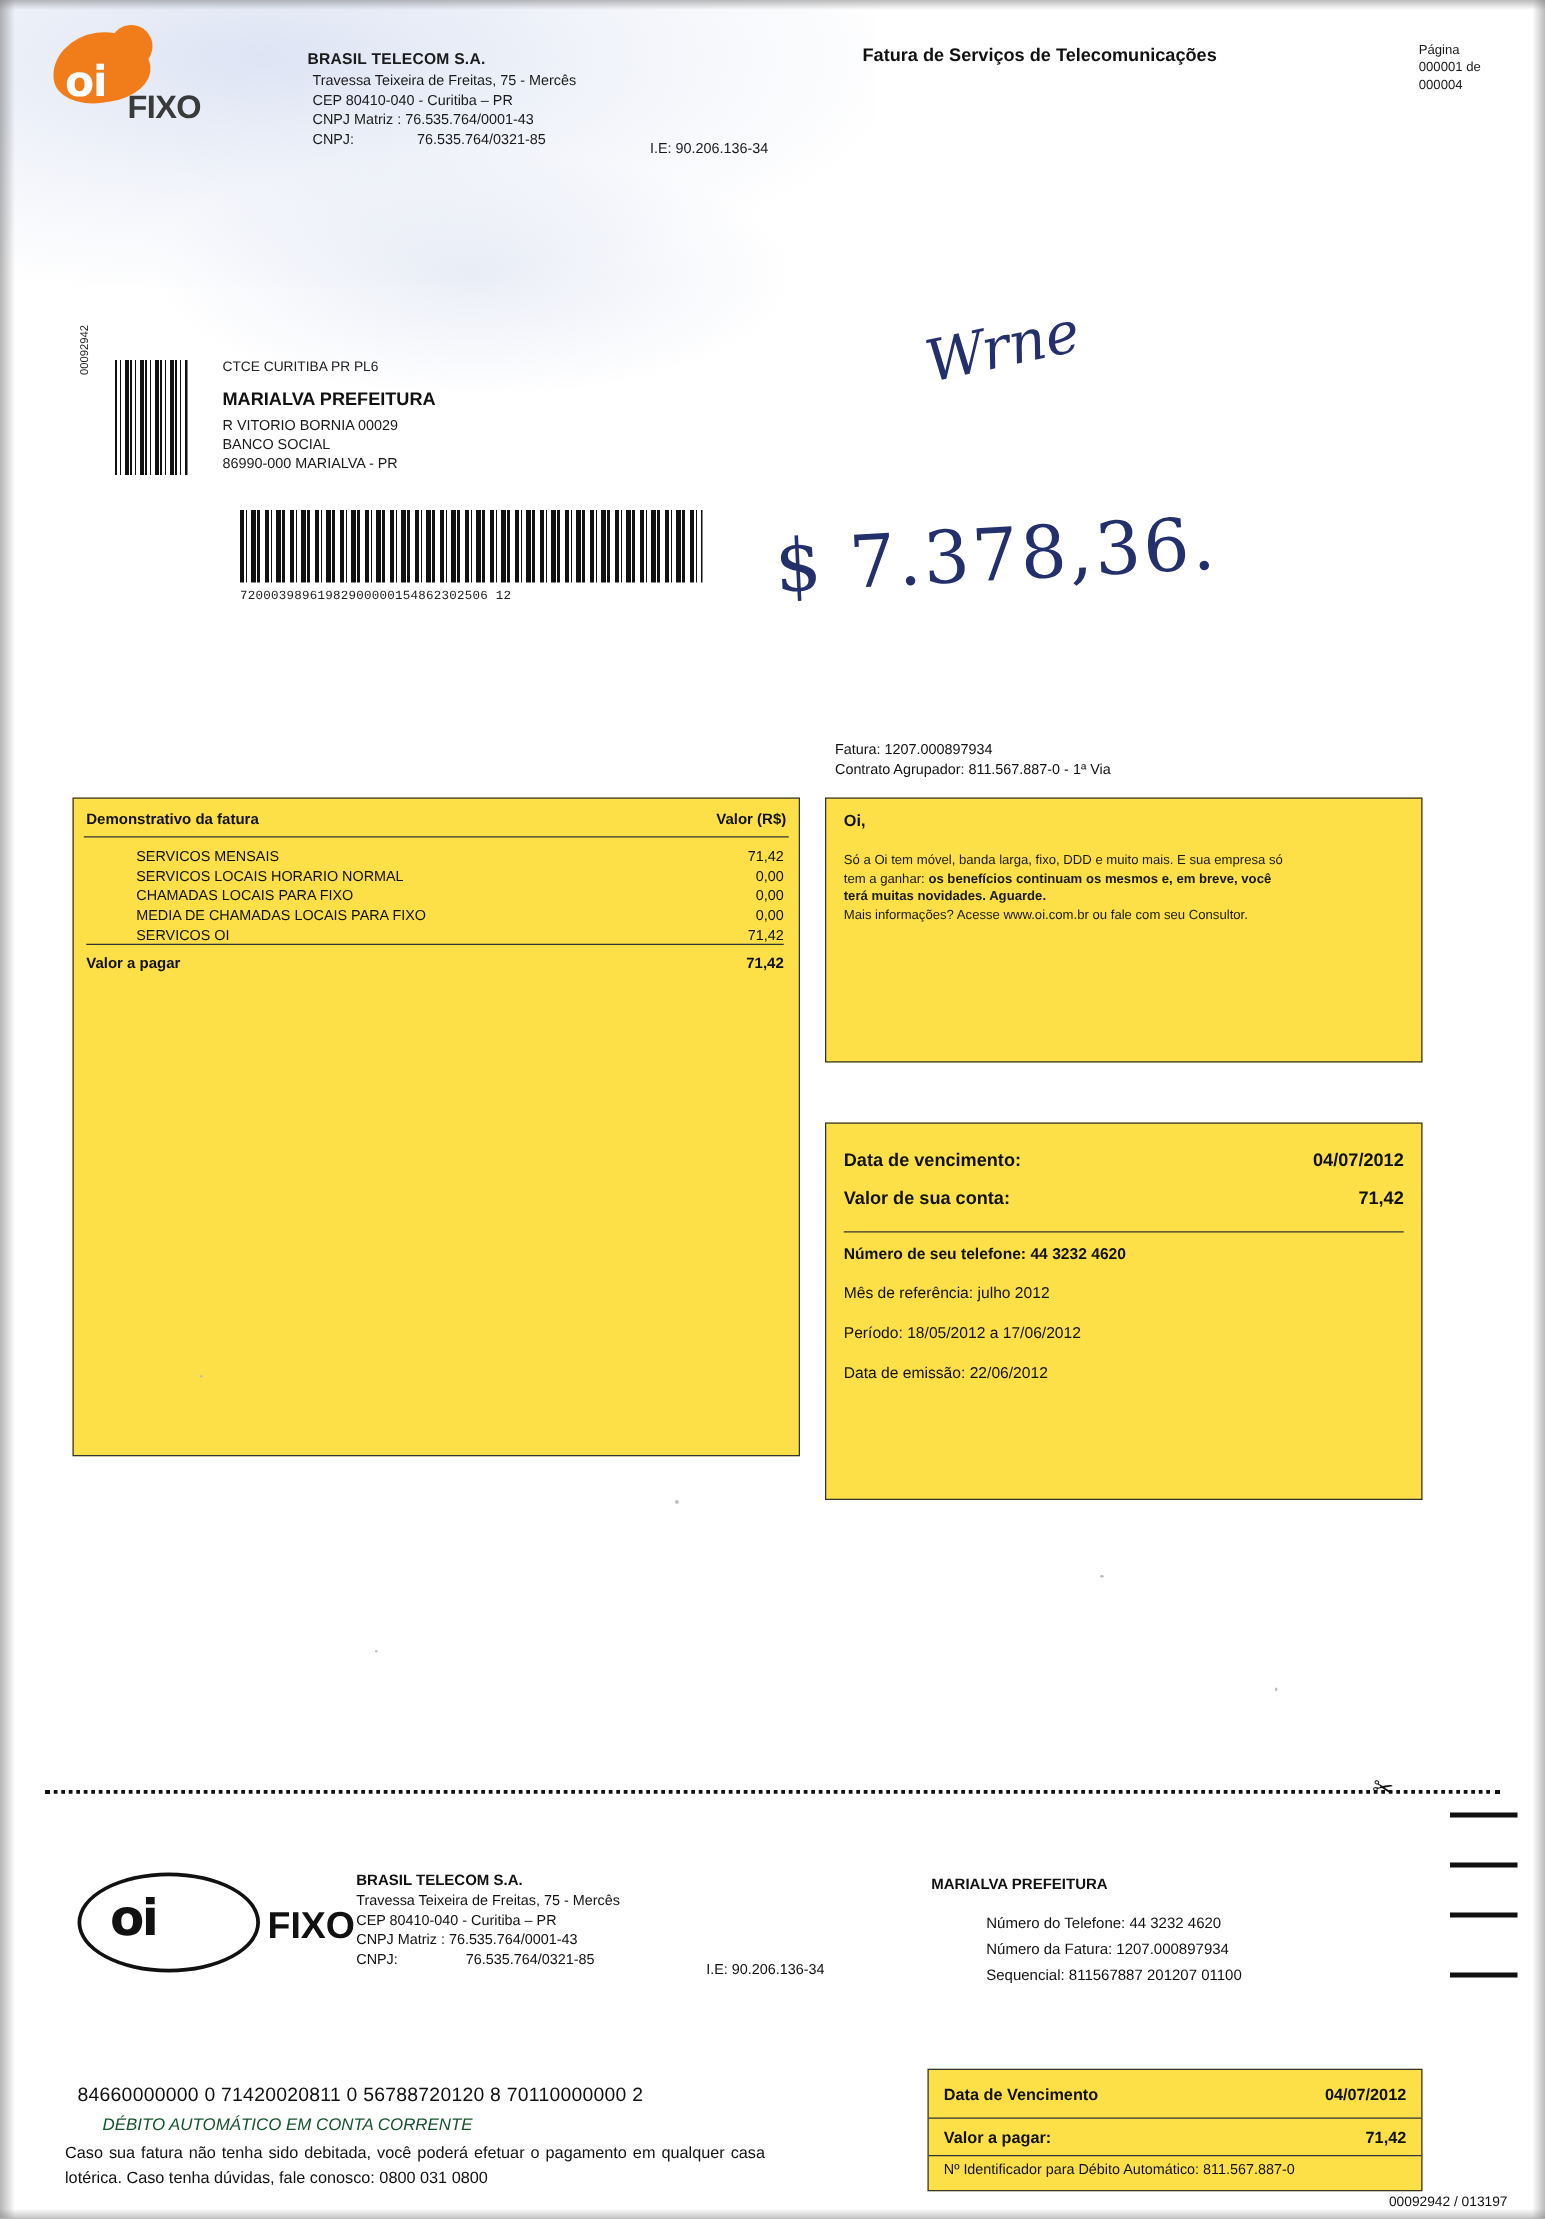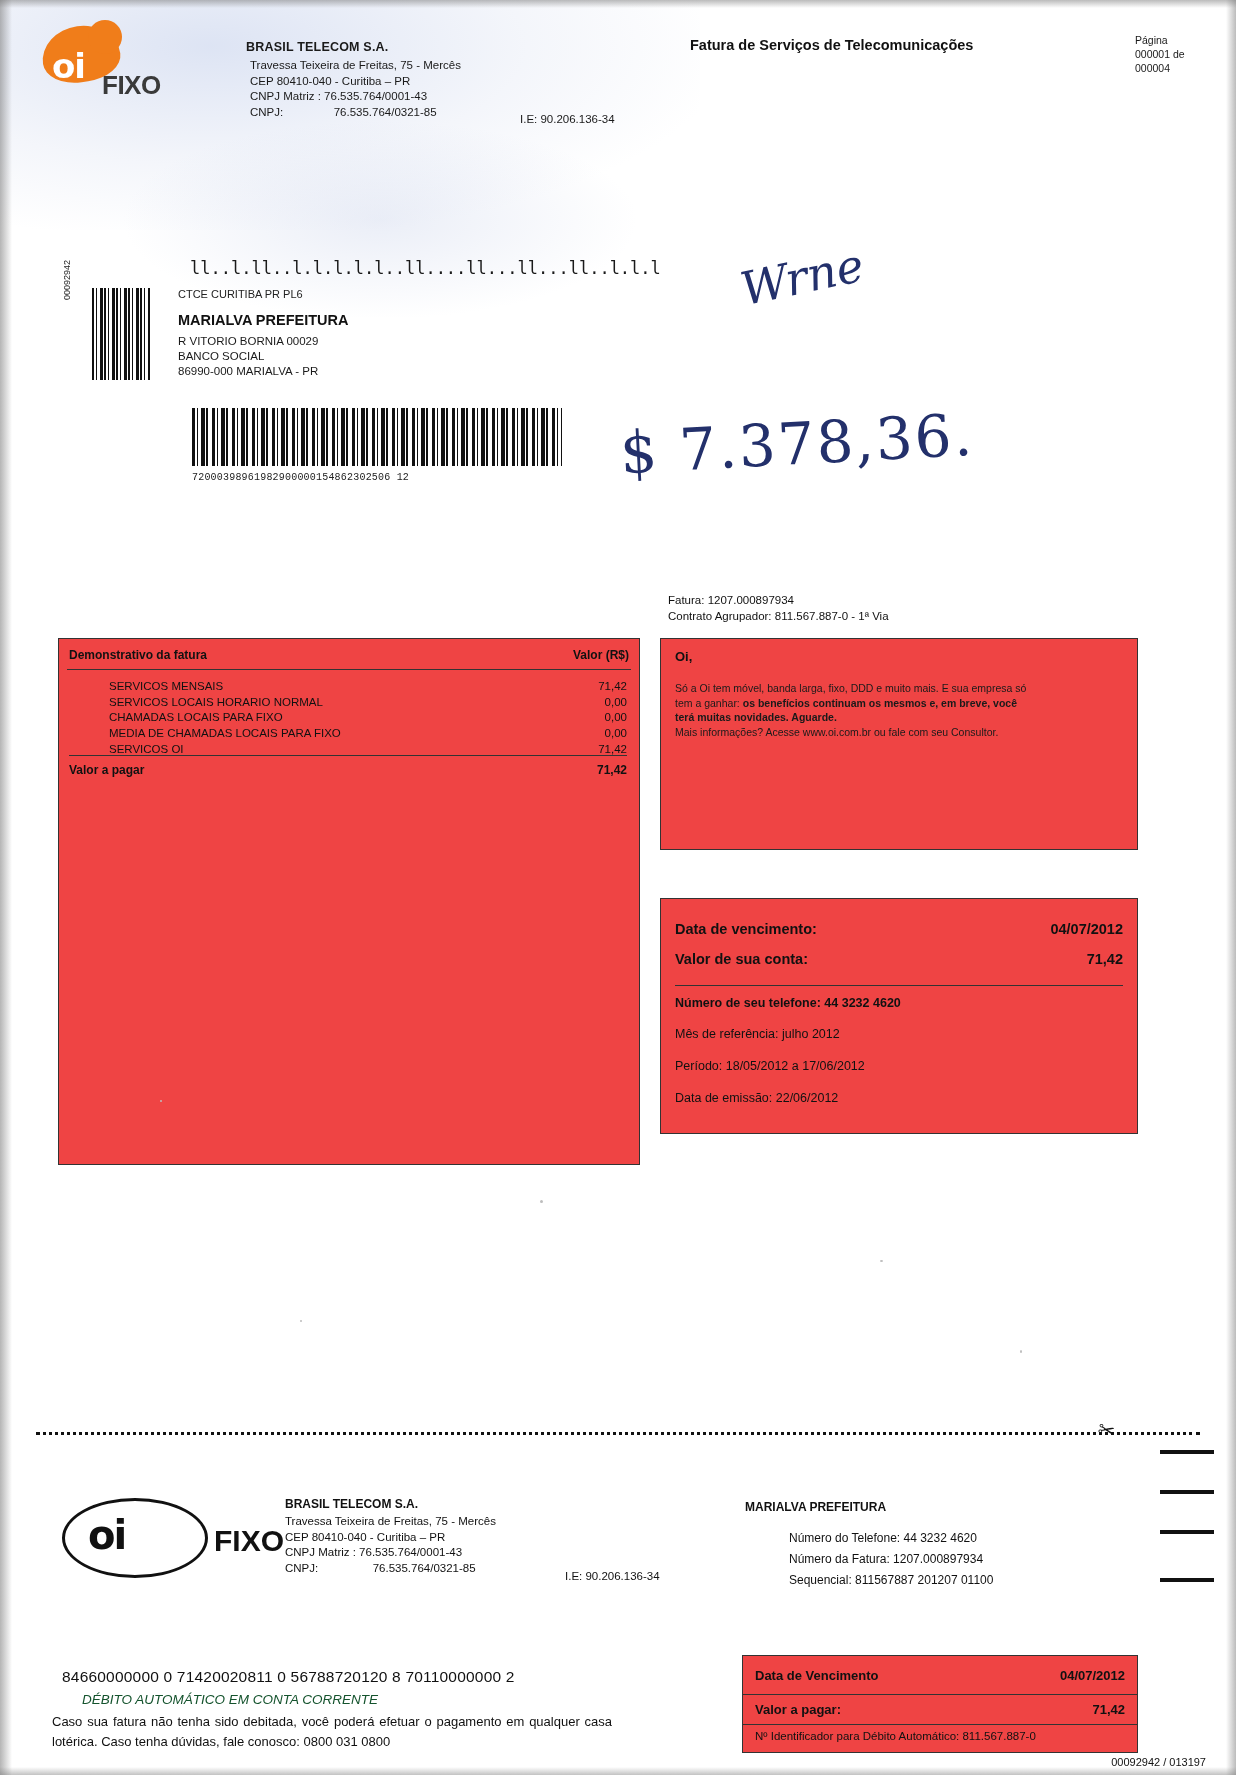--- a/index.html
+++ b/index.html
@@ -228,21 +228,21 @@
     font-size: 11.5px;
     line-height: 16px;
     color: #111;
   }
 
   
   .box {
     position: absolute;
     border: 1px solid #333;
     box-sizing: border-box;
-    background: #ef4444;
+    background: #fde047;
   }
   .demo-box { left: 58px; top: 638px; width: 582px; height: 527px; }
   .demo-head {
     position: absolute;
     left: 10px; top: 9px;
     right: 10px;
     font-size: 12px;
     font-weight: bold;
     color: #111;
   }
@@ -292,21 +292,21 @@
   .msg-body {
     position: absolute;
     left: 14px; top: 42px; right: 14px;
     font-size: 10.5px;
     line-height: 14.5px;
     color: #1a1a1a;
   }
   .msg-body b { font-weight: bold; }
 
   
-  .venc-box { left: 660px; top: 898px; width: 478px; height: 236px; }
+  .venc-box { left: 660px; top: 898px; width: 478px; height: 302px; }
   .venc-row {
     position: absolute;
     left: 14px; right: 14px;
     display: flex;
     justify-content: space-between;
     font-size: 14.5px;
     font-weight: bold;
     color: #111;
   }
   .venc-rule {
@@ -495,21 +495,20 @@
     </div>
   </div>
   <div class="hdr-ie">I.E: 90.206.136-34</div>
   <div class="hdr-title">Fatura de Serviços de Telecomunicações</div>
   <div class="hdr-page">
     <div>Página</div>
     <div>000001 de</div>
     <div>000004</div>
   </div>
 
-  <div class="pmail">ll..l.ll..l.l.l.l.l..ll....ll...ll...ll..l.l.l</div>
   <div class="ctce">CTCE CURITIBA PR PL6</div>
   <div class="addr-name">MARIALVA PREFEITURA</div>
   <div class="addr-lines">
     <div>R   VITORIO BORNIA 00029</div>
     <div>BANCO SOCIAL</div>
     <div>86990-000 MARIALVA - PR</div>
   </div>
 
   <div class="vbar"></div>
   <div class="vbar-num">00092942</div>

